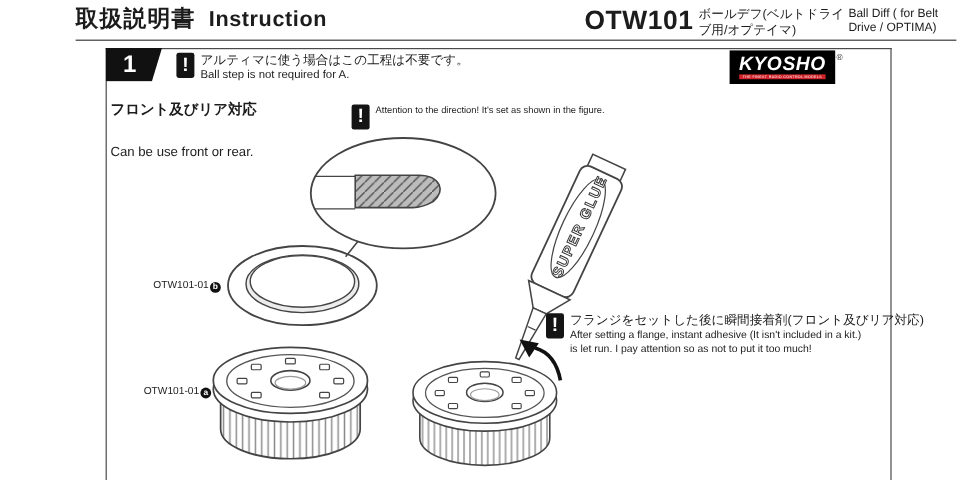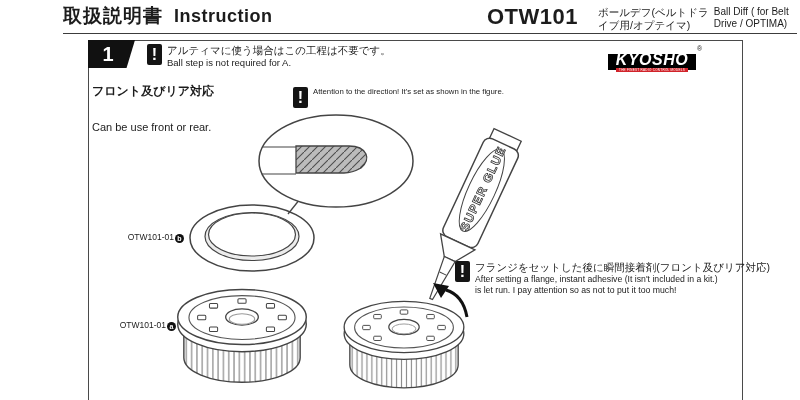--- a/index.html
+++ b/index.html
@@ -3,21 +3,21 @@
 <meta charset="utf-8">
 <style>
   html,body{margin:0;padding:0;background:#fff;}
   #canvas{position:relative;width:800px;height:400px;background:#ffffff;overflow:hidden;
           font-family:"Liberation Sans","DejaVu Sans",sans-serif;color:#1c1c1c;}
   .abs{position:absolute;}
   
   .title-row{left:63px;top:3px;display:flex;align-items:center;gap:11px;}
   .title-jp{font-size:19px;font-weight:bold;letter-spacing:1px;}
   .title-en{font-size:18px;font-weight:bold;letter-spacing:0.5px;}
-  .model-row{left:487px;top:5px;display:flex;align-items:flex-start;gap:20px;}
+  .model-row{left:487px;top:5px;display:flex;align-items:flex-start;gap:4px;}
   .model-no{font-size:22px;font-weight:bold;letter-spacing:0.5px;line-height:24px;}
   .product-col{display:flex;padding-top:1px;}
   .product-jp{font-size:10.5px;line-height:13px;}
   .product-en{font-size:10px;line-height:12px;}
   .header-rule{left:63px;top:33px;width:734px;height:0;border-top:1.5px solid #3c3c3c;}
   
   .section-box{left:88px;top:40px;width:653px;height:360px;
                border-top:1.5px solid #4a4a4a;border-left:1.5px solid #4a4a4a;border-right:1.5px solid #4a4a4a;}
   .step-tab{left:88px;top:40px;width:47px;height:28px;background:#111;color:#fff;
             display:flex;align-items:center;justify-content:center;padding-right:7px;box-sizing:border-box;
@@ -30,21 +30,21 @@
   .note1{left:147px;top:44px;}
   .note1 .jp{font-size:10.5px;line-height:13px;}
   .note1 .en{font-size:9.5px;line-height:12px;}
   .note2{left:293px;top:87px;}
   .note2 .jp{font-size:11px;line-height:13.5px;}
   .note2 .en{font-size:7.8px;line-height:10px;}
   .note3{left:455px;top:261px;}
   .note3 .jp{font-size:10.5px;line-height:13px;}
   .note3 .en{font-size:8.7px;line-height:11px;}
   
-  .kyosho{left:608px;top:54px;width:88px;height:16px;background:#000;display:flex;flex-direction:column;
+  .kyosho{left:608px;top:42px;width:88px;height:28px;background:#000;display:flex;flex-direction:column;
           align-items:center;justify-content:center;}
   .kyosho-brand{color:#fff;font-size:16px;font-weight:bold;font-style:italic;letter-spacing:0.5px;line-height:16px;}
   .kyosho-tag{background:#d1232a;color:#fff;font-size:3px;line-height:4px;padding:0 3px;letter-spacing:0.3px;white-space:nowrap;}
   .reg-mark{left:697px;top:45px;font-size:7px;}
   
   .compat{left:92px;top:84px;display:flex;flex-direction:column;}
   .compat .jp{font-size:12px;font-weight:bold;line-height:15px;}
   .compat .en{font-size:11px;line-height:14px;margin-top:21px;}
   
   .part-label{font-size:8.5px;line-height:11px;text-align:right;white-space:nowrap;}

